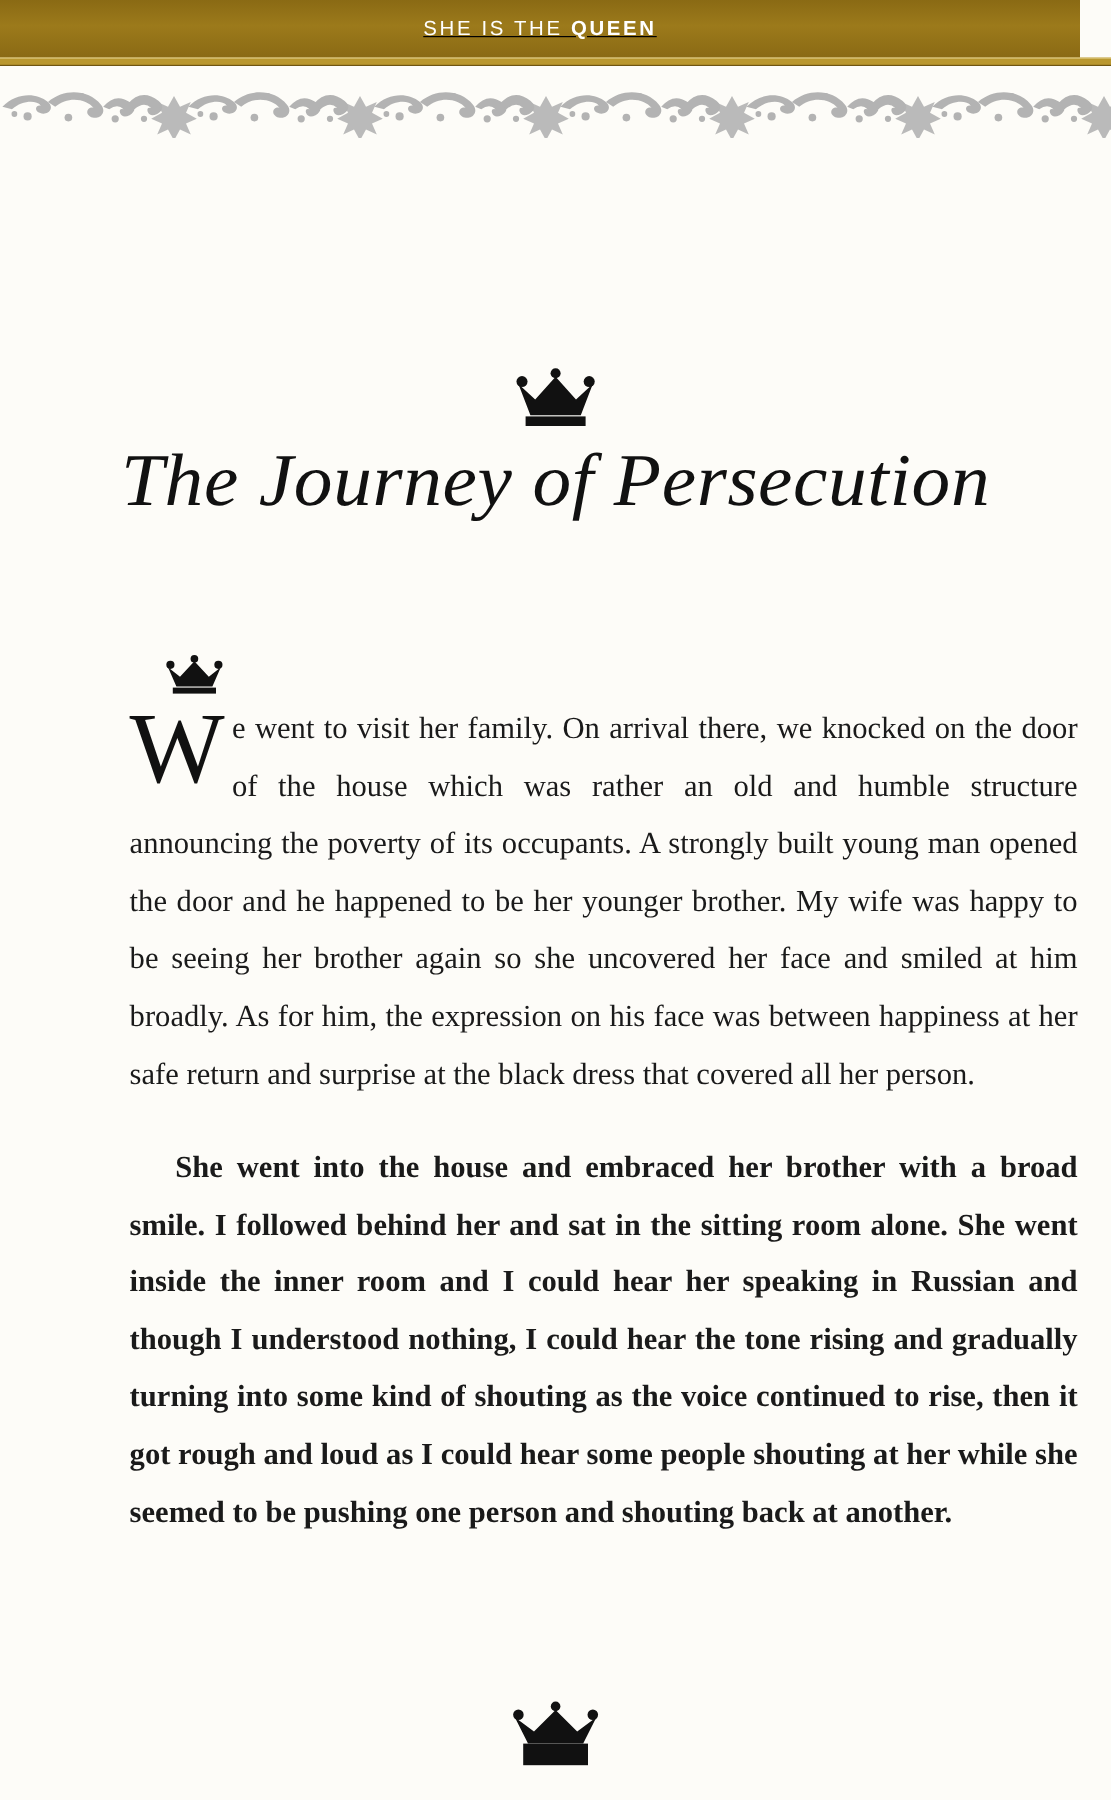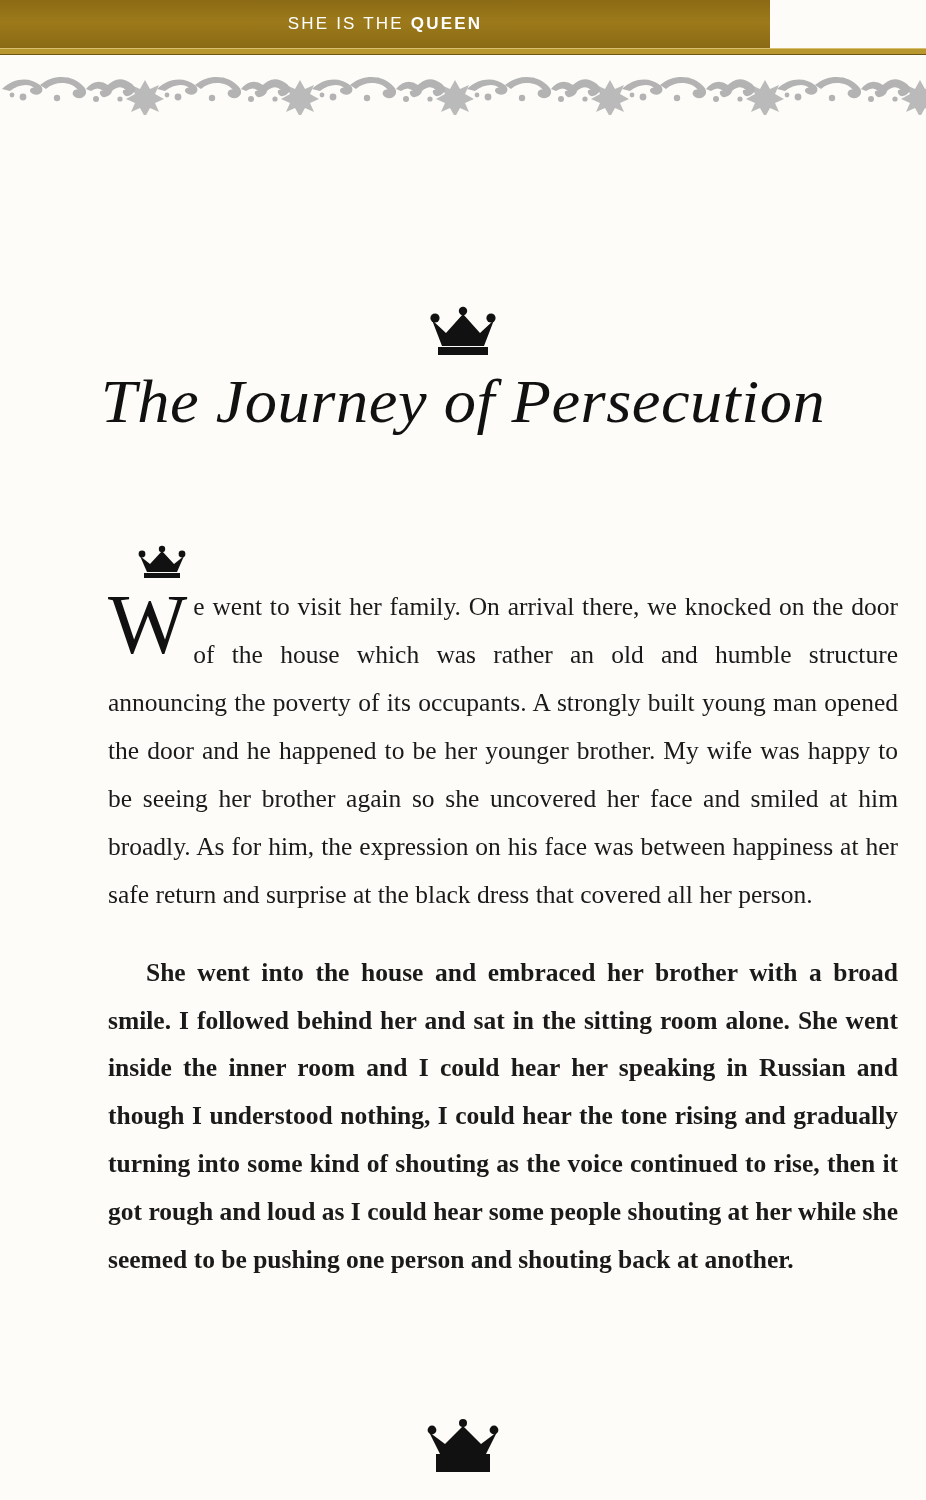--- a/index.html
+++ b/index.html
@@ -14,26 +14,27 @@
     background: #fdfcf8;
     overflow: hidden;
     font-family: "Liberation Serif", serif;
   }
 
   
   .header-band {
     position: absolute;
     top: 0;
     left: 0;
-    width: 770px;
+    width: 900px;
     height: 48px;
     background: linear-gradient(to bottom, #8a6a14 0%, #9c7a1b 45%, #8a6a14 100%);
     display: flex;
     align-items: center;
     justify-content: center;
+    text-decoration: underline;
   }
   .header-text {
     font-family: "Liberation Sans", sans-serif;
     font-size: 17px;
     letter-spacing: 2.2px;
     color: #ffffff;
     font-weight: 400;
     white-space: nowrap;
   }
   .header-text b {

